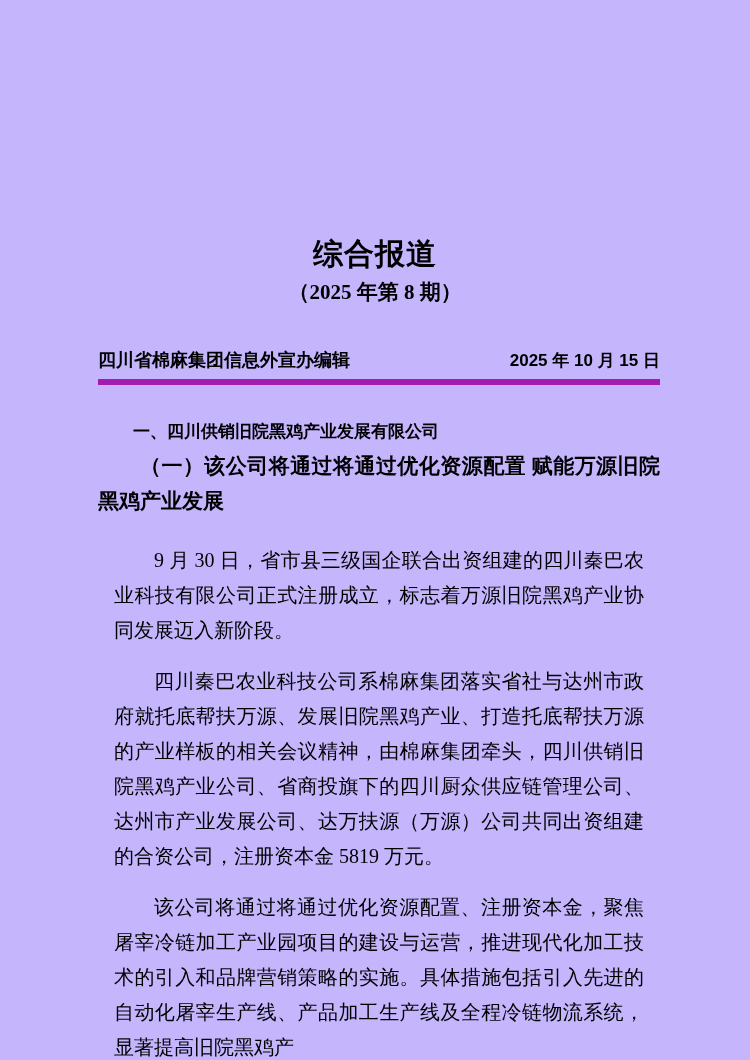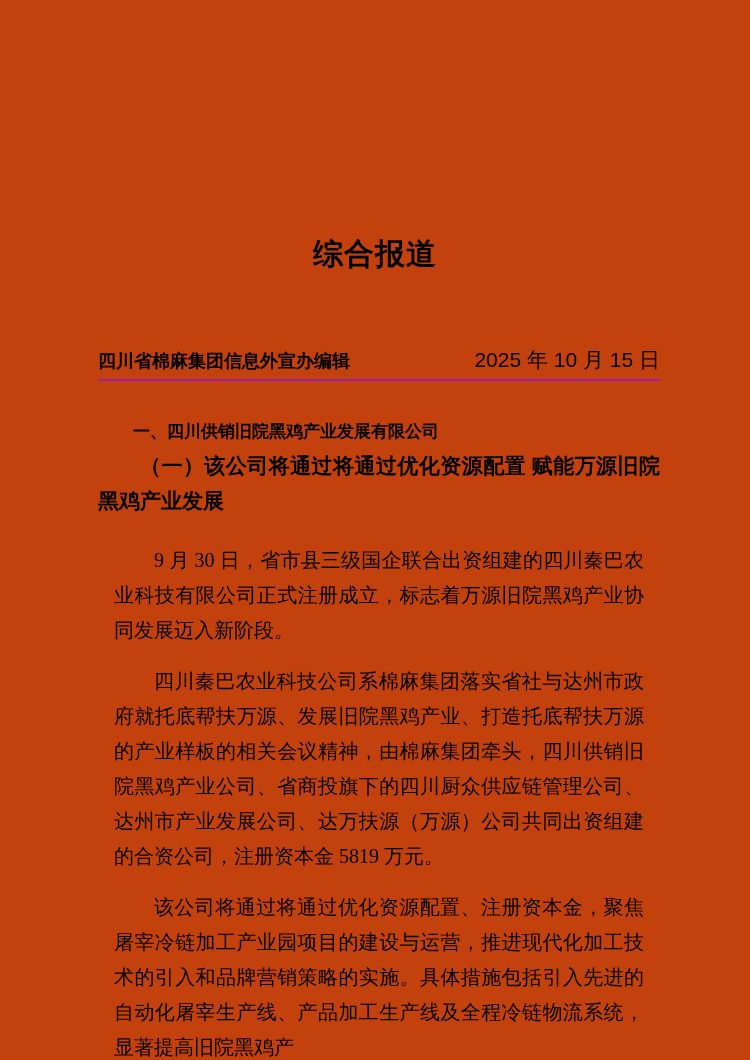--- a/index.html
+++ b/index.html
@@ -4,21 +4,21 @@
 <style>
   html, body {
     margin: 0;
     padding: 0;
     background: #ffffff;
   }
   .page {
     position: relative;
     width: 750px;
     height: 1060px;
-    background: #c2410c;
+    background: #c4b5fd;
     overflow: hidden;
     color: #000000;
     font-family: "Liberation Serif", serif;
   }
   .doc-title {
     position: absolute;
     top: 238px;
     left: 0;
     width: 750px;
     text-align: center;
@@ -40,35 +40,35 @@
     line-height: 26px;
   }
   .editor-row {
     position: absolute;
     top: 348px;
     left: 98px;
     width: 562px;
     display: flex;
     justify-content: space-between;
     align-items: baseline;
-    border-bottom: 2px solid #a21caf;
+    border-bottom: 6px solid #a21caf;
     padding-bottom: 6px;
     text-align: right;
   }
   .editor-name {
     font-family: "Liberation Serif", serif;
     font-weight: bold;
     font-size: 18px;
     line-height: 24px;
     white-space: nowrap;
   }
   .editor-date {
     font-family: "Liberation Sans", sans-serif;
-    font-weight: normal;
-    font-size: 21px;
+    font-weight: bold;
+    font-size: 17px;
     line-height: 24px;
     white-space: nowrap;
   }
   .section-heading {
     position: absolute;
     top: 414px;
     left: 98px;
     width: 562px;
     font-family: "Liberation Sans", sans-serif;
     font-weight: bold;
@@ -106,20 +106,21 @@
     text-indent: 40px;
   }
 </style>
 </head>
 <body>
 
 <div class="page">
 
   <div class="doc-title">综合报道</div>
 
+  <div class="doc-issue">（2025 年第 8 期）</div>
 
   <div class="editor-row">
     <span class="editor-name">四川省棉麻集团信息外宣办编辑</span>
     <span class="editor-date">2025 年 10 月 15 日</span>
   </div>
 
   <div class="section-heading">一、四川供销旧院黑鸡产业发展有限公司</div>
 
   <div class="subsection-heading">（一）该公司将通过将通过优化资源配置 赋能万源旧院黑鸡产业发展</div>
 

